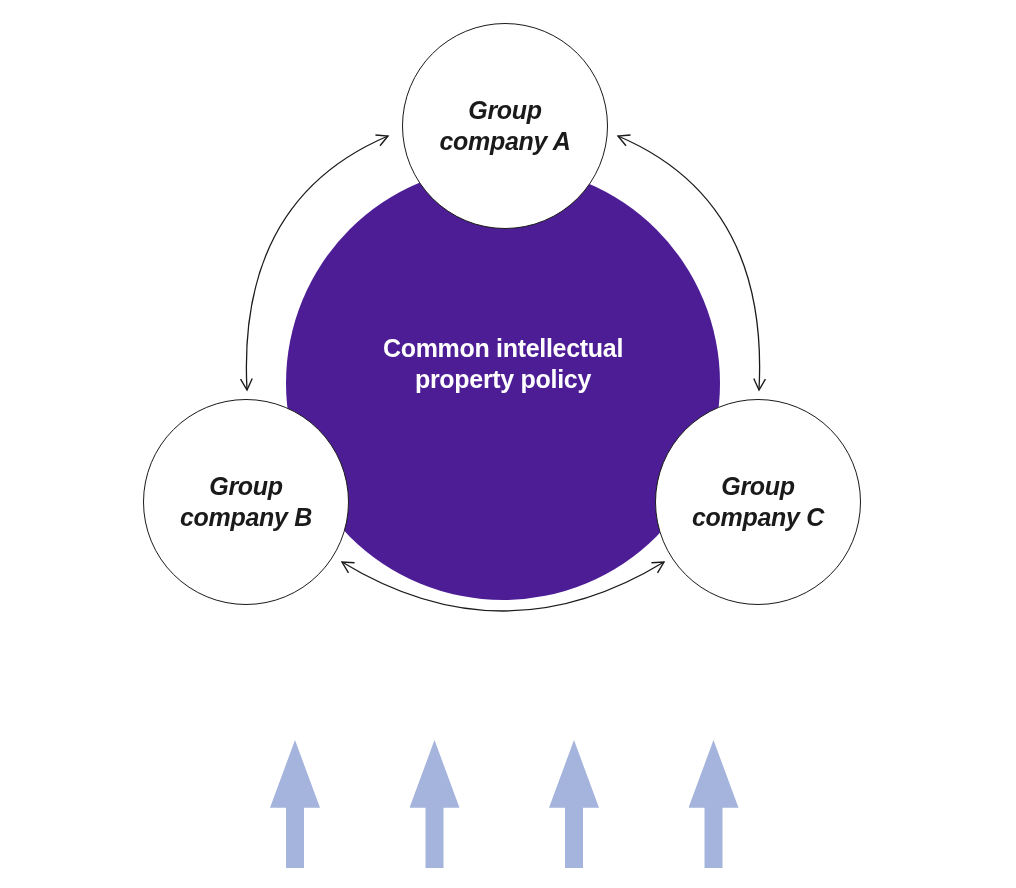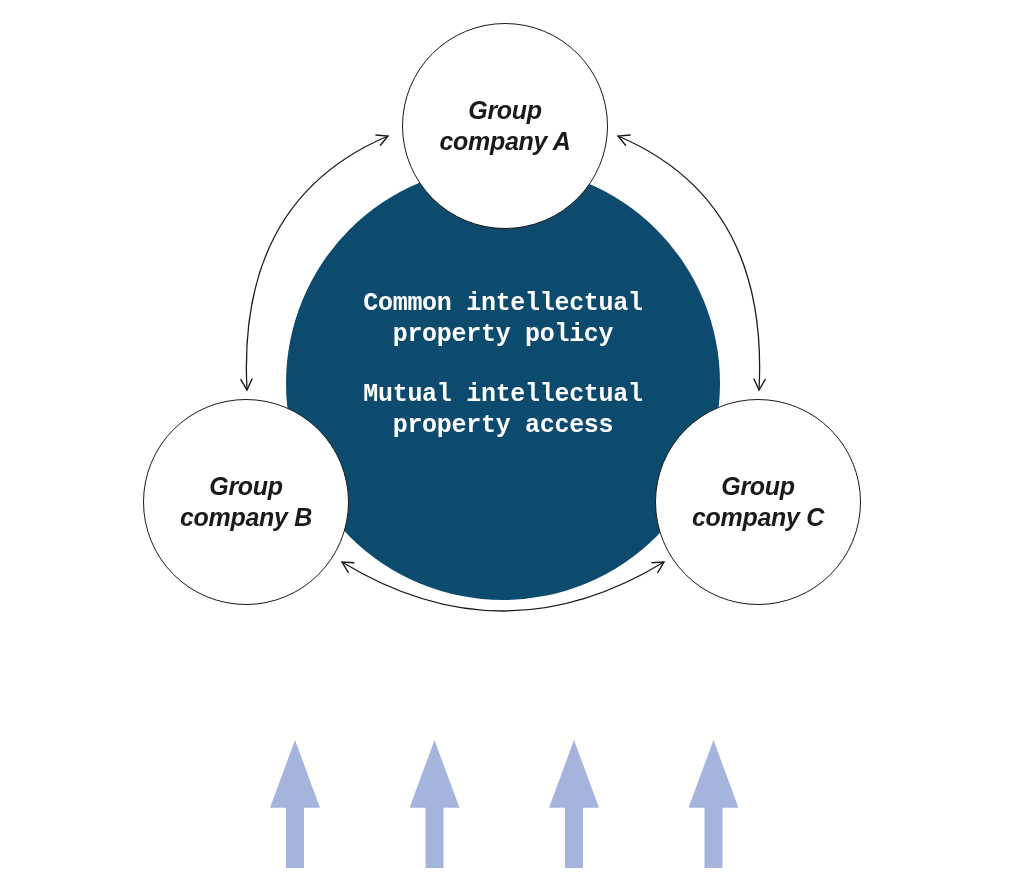--- a/index.html
+++ b/index.html
@@ -96,25 +96,23 @@
     width: 50px;
     height: 128px;
     clip-path: polygon(50% 0%, 100% 53%, 68% 53%, 68% 100%, 32% 100%, 32% 53%, 0% 53%);
   }
 </style>
 </head>
 <body>
 
 <div class="stage">
 
-  <div class="circle central" style="background: #0c4a6e; color: rgb(255, 255, 255); font-family: Liberation Mono, monospace;">
+  <div class="circle central" style="background: #4c1d95; color: rgb(255, 255, 255);">
     <div class="para">Common intellectual
 property policy</div>
-    <div class="para">Mutual intellectual
-property access</div>
   </div>
 
   <div class="circle company company-a" style="background: rgb(255, 255, 255); border-color: rgb(26, 26, 26); color: rgb(26, 26, 26);">
     <span>Group
 company A</span>
   </div>
   <div class="circle company company-b" style="background: rgb(255, 255, 255); border-color: rgb(26, 26, 26); color: rgb(26, 26, 26);">
     <span>Group
 company B</span>
   </div>

